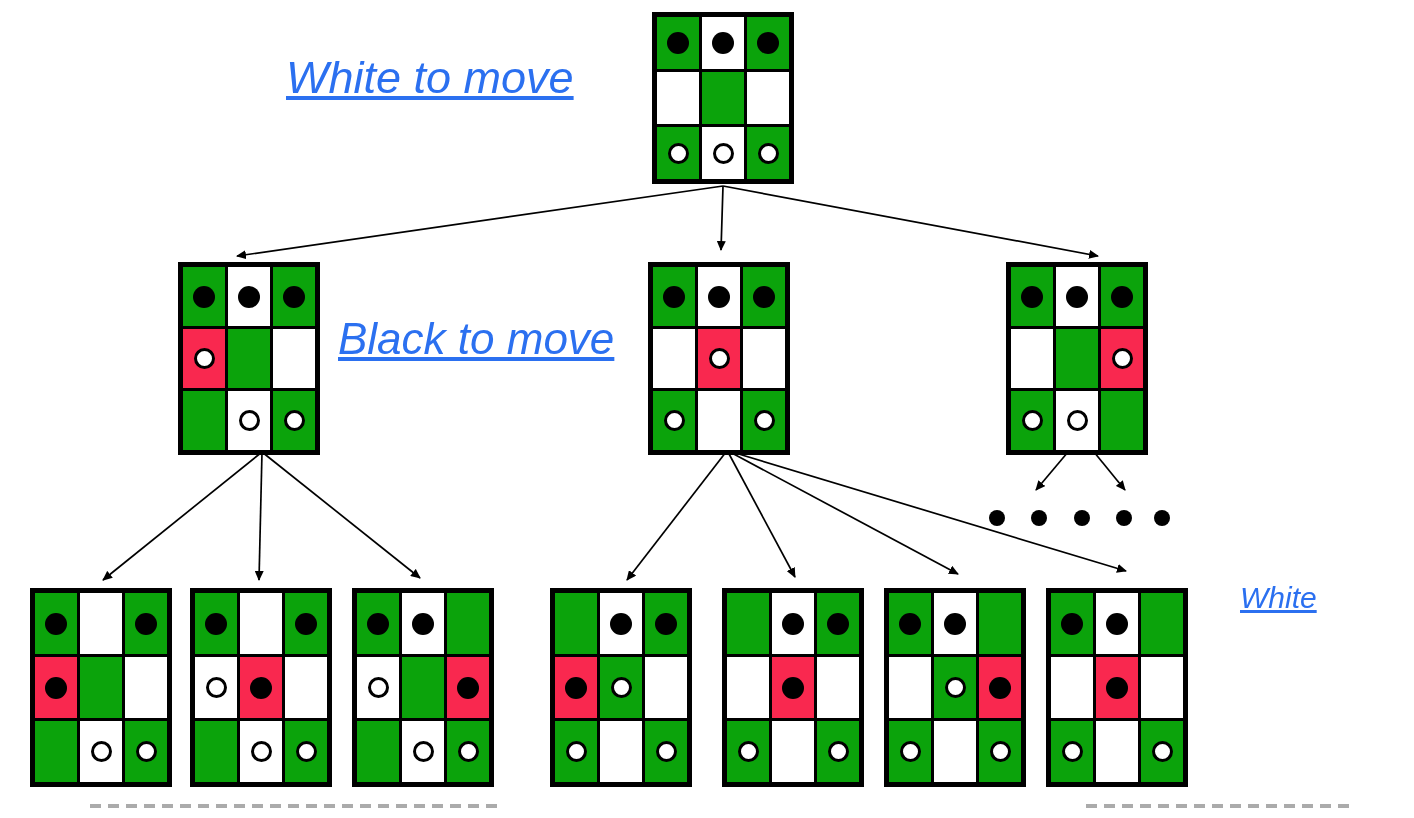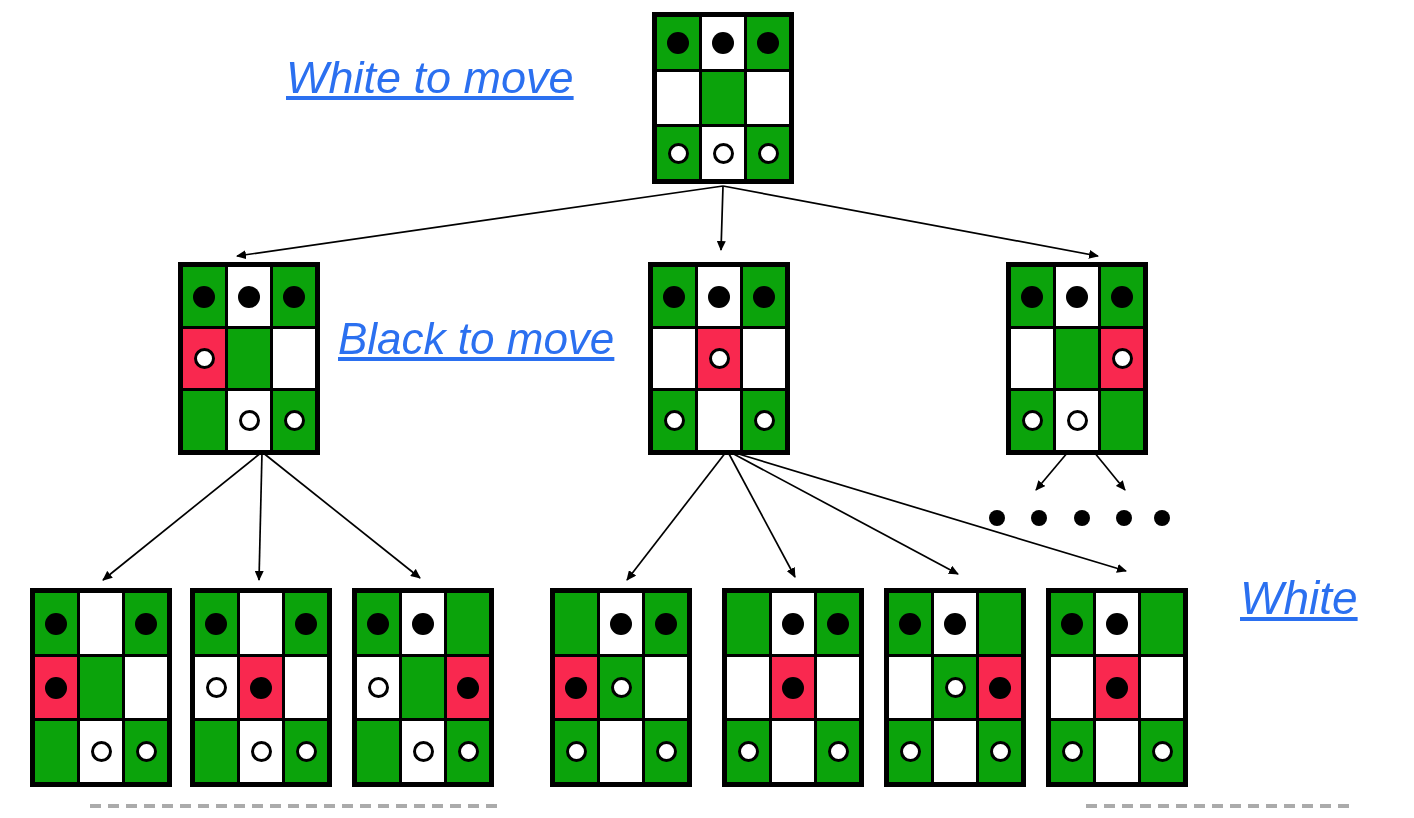--- a/index.html
+++ b/index.html
@@ -26,21 +26,21 @@
   .pc{border-radius:50%;box-sizing:border-box;}
   .pc-b{width:22px;height:22px;background:var(--piece_black);}
   .pc-w{width:21px;height:21px;background:#fff;border:3px solid #000;}
 
   .label{
     position:absolute;color:var(--label_blue);font-style:italic;
     white-space:nowrap;letter-spacing:0px;text-decoration:underline;
   }
   .lbl-root{left:286px;top:52px;font-size:45px;}
   .lbl-l1{left:338px;top:314px;font-size:44px;}
-  .lbl-l2{left:1240px;top:570px;font-size:46px;line-height:56px;}
+  .lbl-l2{left:1240px;top:570px;font-size:30px;line-height:56px;}
 </style>
 </head>
 <body>
 
 <div class="canvas">
 
   <svg class="overlay">
     <defs>
       <marker id="ah" markerWidth="11" markerHeight="9" refX="9" refY="4.5" orient="auto" markerUnits="userSpaceOnUse">
         <path d="M0,0 L10,4.5 L0,9 z" fill="#000"></path>

